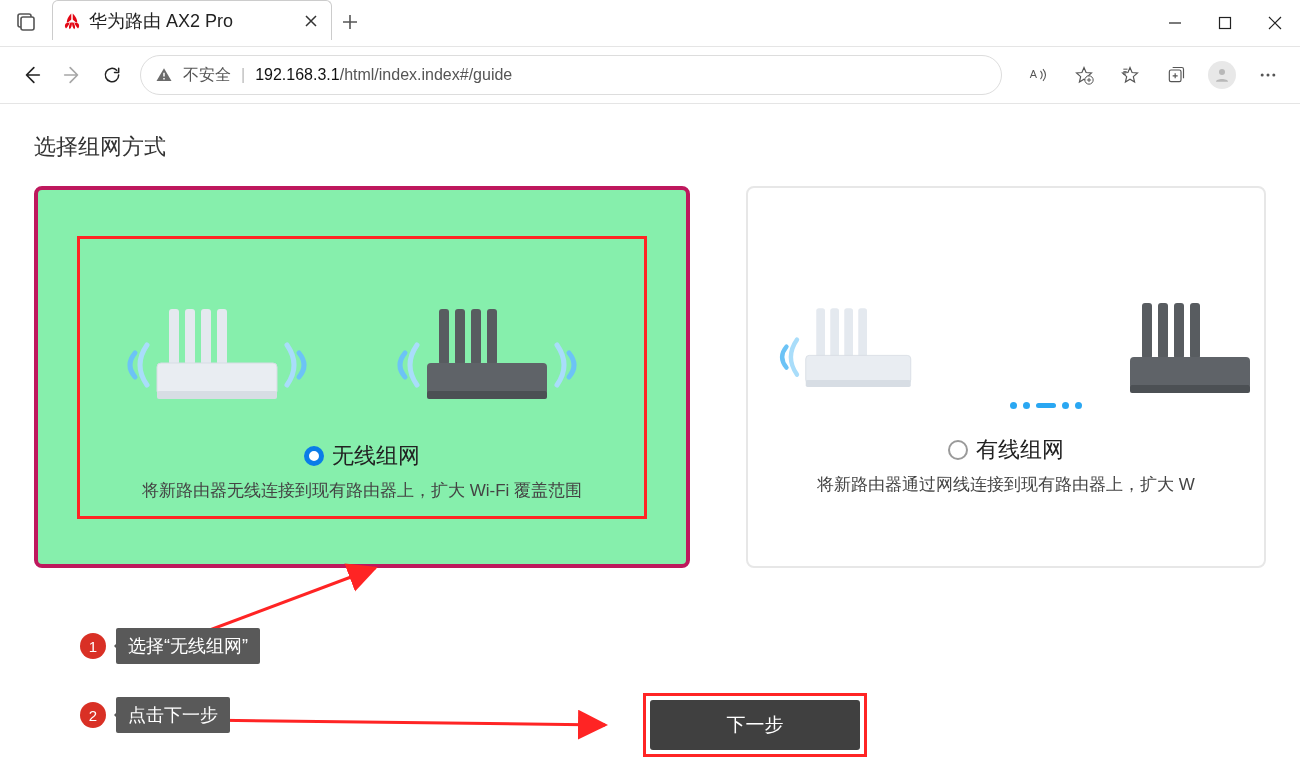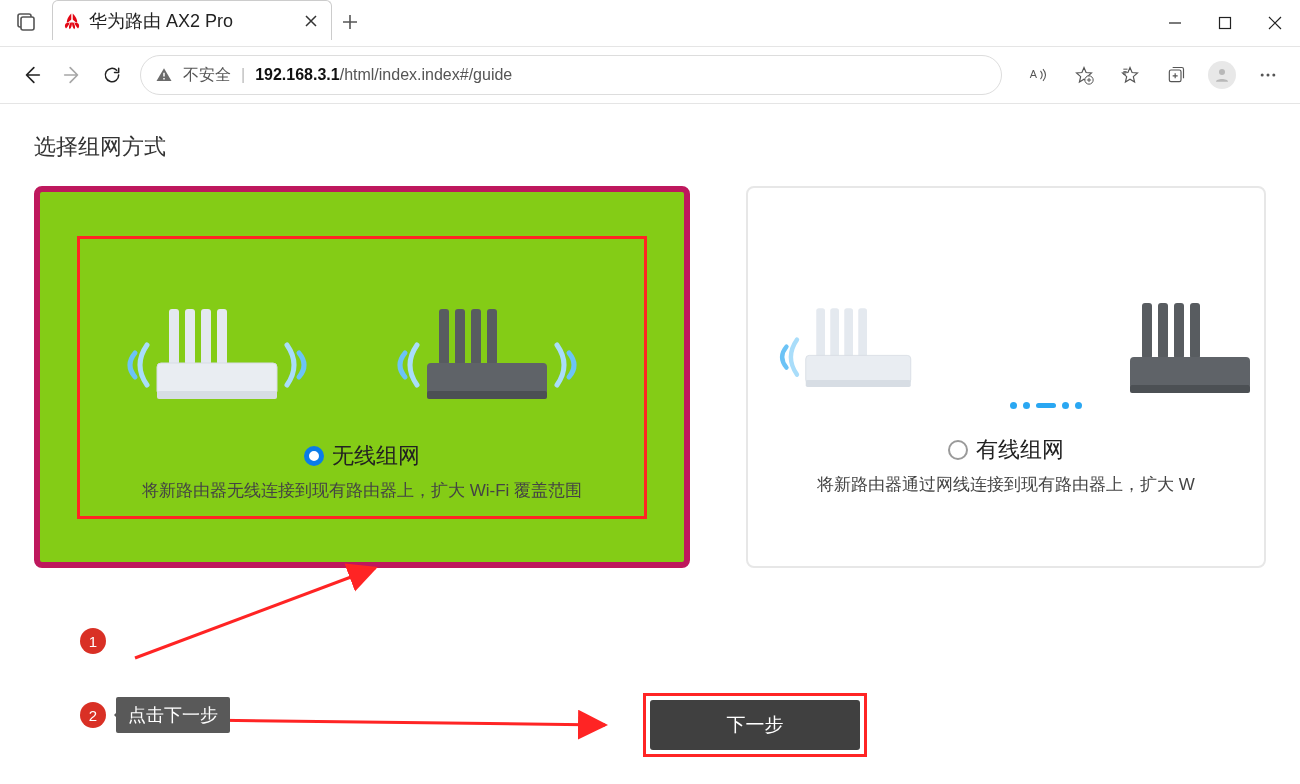--- a/index.html
+++ b/index.html
@@ -13,30 +13,30 @@
   .wincontrols{margin-left:auto;display:flex;align-items:center;height:46px;}
   .winbtn{width:50px;height:40px;display:flex;align-items:center;justify-content:center;color:#222;}
 
   .toolbar{height:56px;display:flex;align-items:center;padding:0 12px;border-bottom:1px solid #e5e5e5;}
   .toolbtn{width:40px;height:40px;display:flex;align-items:center;justify-content:center;color:#555;}
   .addrbar{flex:1;margin:0 8px;height:38px;border-radius:20px;background:#fff;border:1px solid #ddd;display:flex;align-items:center;padding:0 14px;box-shadow:0 0 0 0 transparent;}
   .addrbar .secicon{color:#555;margin-right:10px;display:flex;}
   .addrbar .sectext{color:#555;font-size:16px;margin-right:10px;}
   .addrbar .sep{color:#bbb;margin-right:10px;}
   .addrbar .url{color:#555;font-size:16px;flex:1;}
-  .addrbar .url b{color:#111;font-weight:700;}
+  .addrbar .url b{color:#111;font-weight:400;}
   .tool-right{display:flex;align-items:center;gap:6px;margin-left:8px;}
   .iconbtn{width:40px;height:40px;display:flex;align-items:center;justify-content:center;color:#555;}
   .avatar{width:28px;height:28px;border-radius:50%;background:#e8e8e8;display:flex;align-items:center;justify-content:center;}
 
   .page{padding:28px 34px 0 34px;position:relative;}
   .page-title{font-size:22px;color:#333;margin-bottom:24px;}
 
   .cards{display:flex;gap:56px;}
-  .card{background:#84cc16;border:6px solid #be185d;border-radius:8px;width:738px;height:382px;box-sizing:border-box;display:flex;align-items:center;justify-content:center;position:relative;}
+  .card{background:#86efac;border:4px solid #be185d;border-radius:8px;width:738px;height:382px;box-sizing:border-box;display:flex;align-items:center;justify-content:center;position:relative;}
   .card.unselected{background:#fff;border:2px solid #e7e7e7;width:520px;}
   .inner-highlight{border:3px solid #ff2424;padding:26px 28px 14px 28px;width:570px;box-sizing:border-box;display:flex;flex-direction:column;align-items:center;}
   .routers{display:flex;align-items:flex-end;justify-content:center;gap:30px;height:150px;margin-bottom:26px;}
   .option-row{display:flex;align-items:center;gap:8px;margin-bottom:8px;}
   .radio{width:20px;height:20px;border-radius:50%;border:5px solid #0a7ce8;box-sizing:border-box;background:#fff;}
   .radio.empty{border:2px solid #9a9a9a;}
   .opt-title{font-size:22px;color:#222;}
   .opt-desc{font-size:17px;color:#444;text-align:center;}
 
   .card2-content{display:flex;flex-direction:column;align-items:center;padding:0 20px;}
@@ -286,20 +286,21 @@
   <defs>
       <marker id="ah2" markerWidth="12" markerHeight="12" refX="9" refY="5" orient="auto">
         <path d="M0 0 L10 5 L0 10 Z" fill="#ff2424"></path>
       </marker>
     </defs>
   <line x1="5" y1="18" x2="410" y2="23" stroke="#ff2424" stroke-width="3" marker-end="url(#ah2)"></line>
 </svg>
 
 <div class="callout" style="left:80px;top:628px;">
   <span class="num">1</span>
+  <span class="bubble">选择“无线组网”</span>
 </div>
 <div class="callout" style="left:80px;top:697px;">
   <span class="num">2</span>
   <span class="bubble">点击下一步</span>
 </div>
 
 <div class="nextbtn-wrap">
   <button class="nextbtn">下一步</button>
 </div>
 

